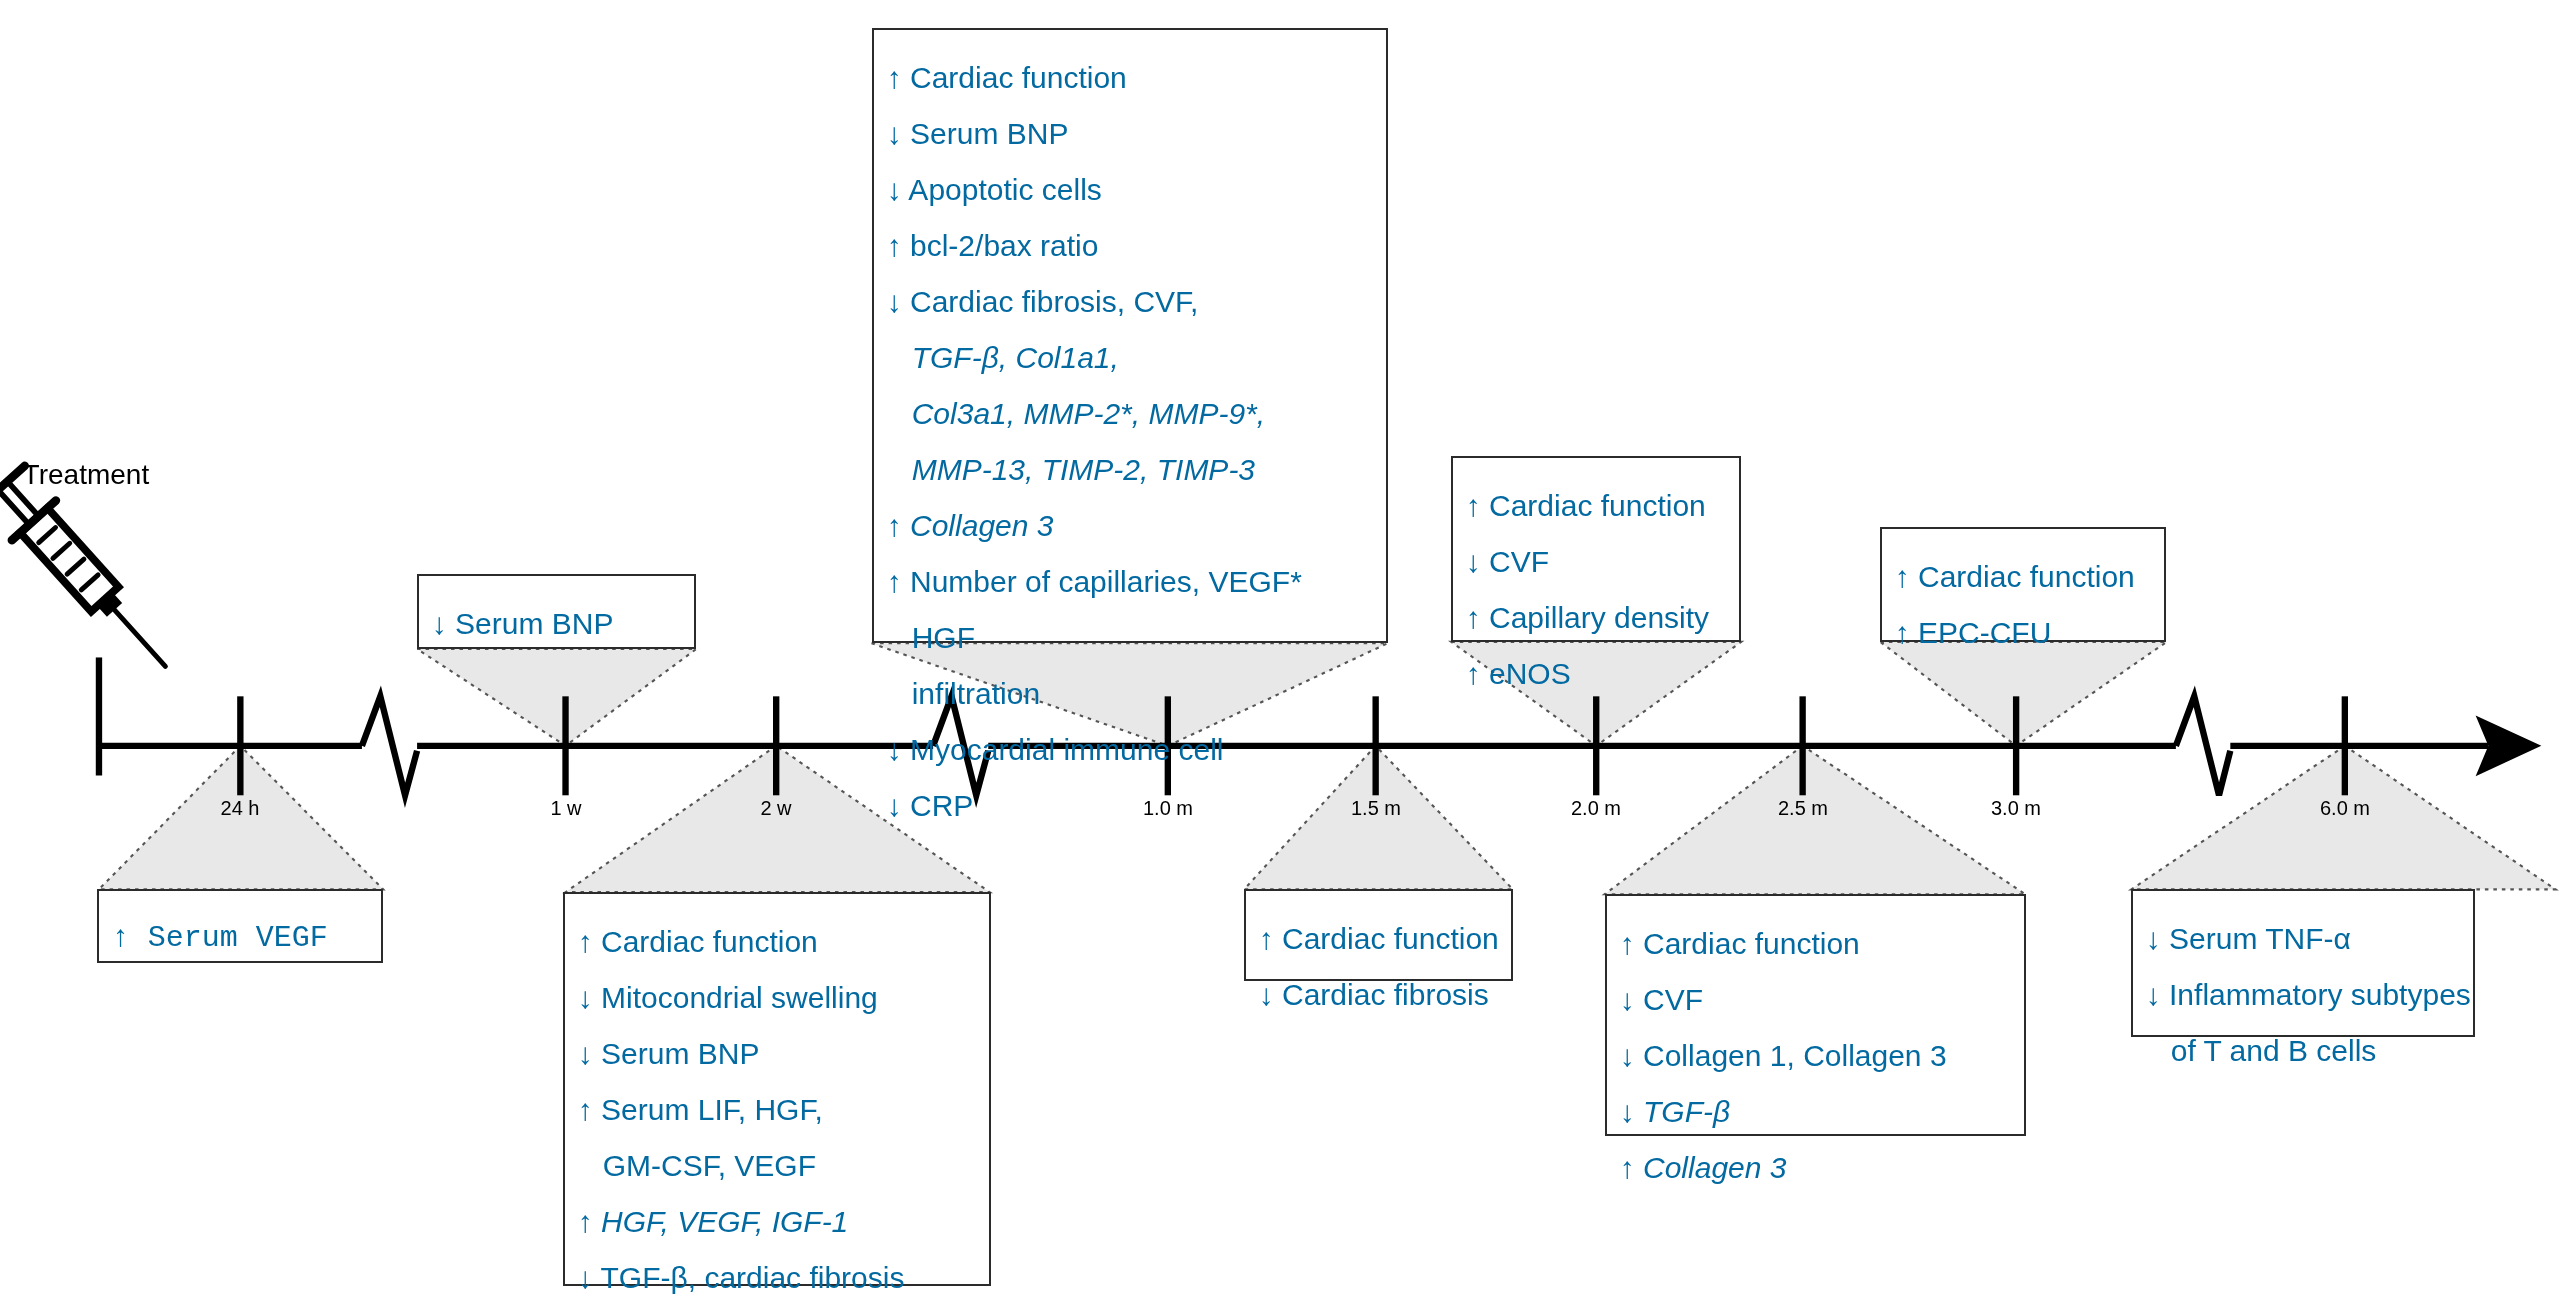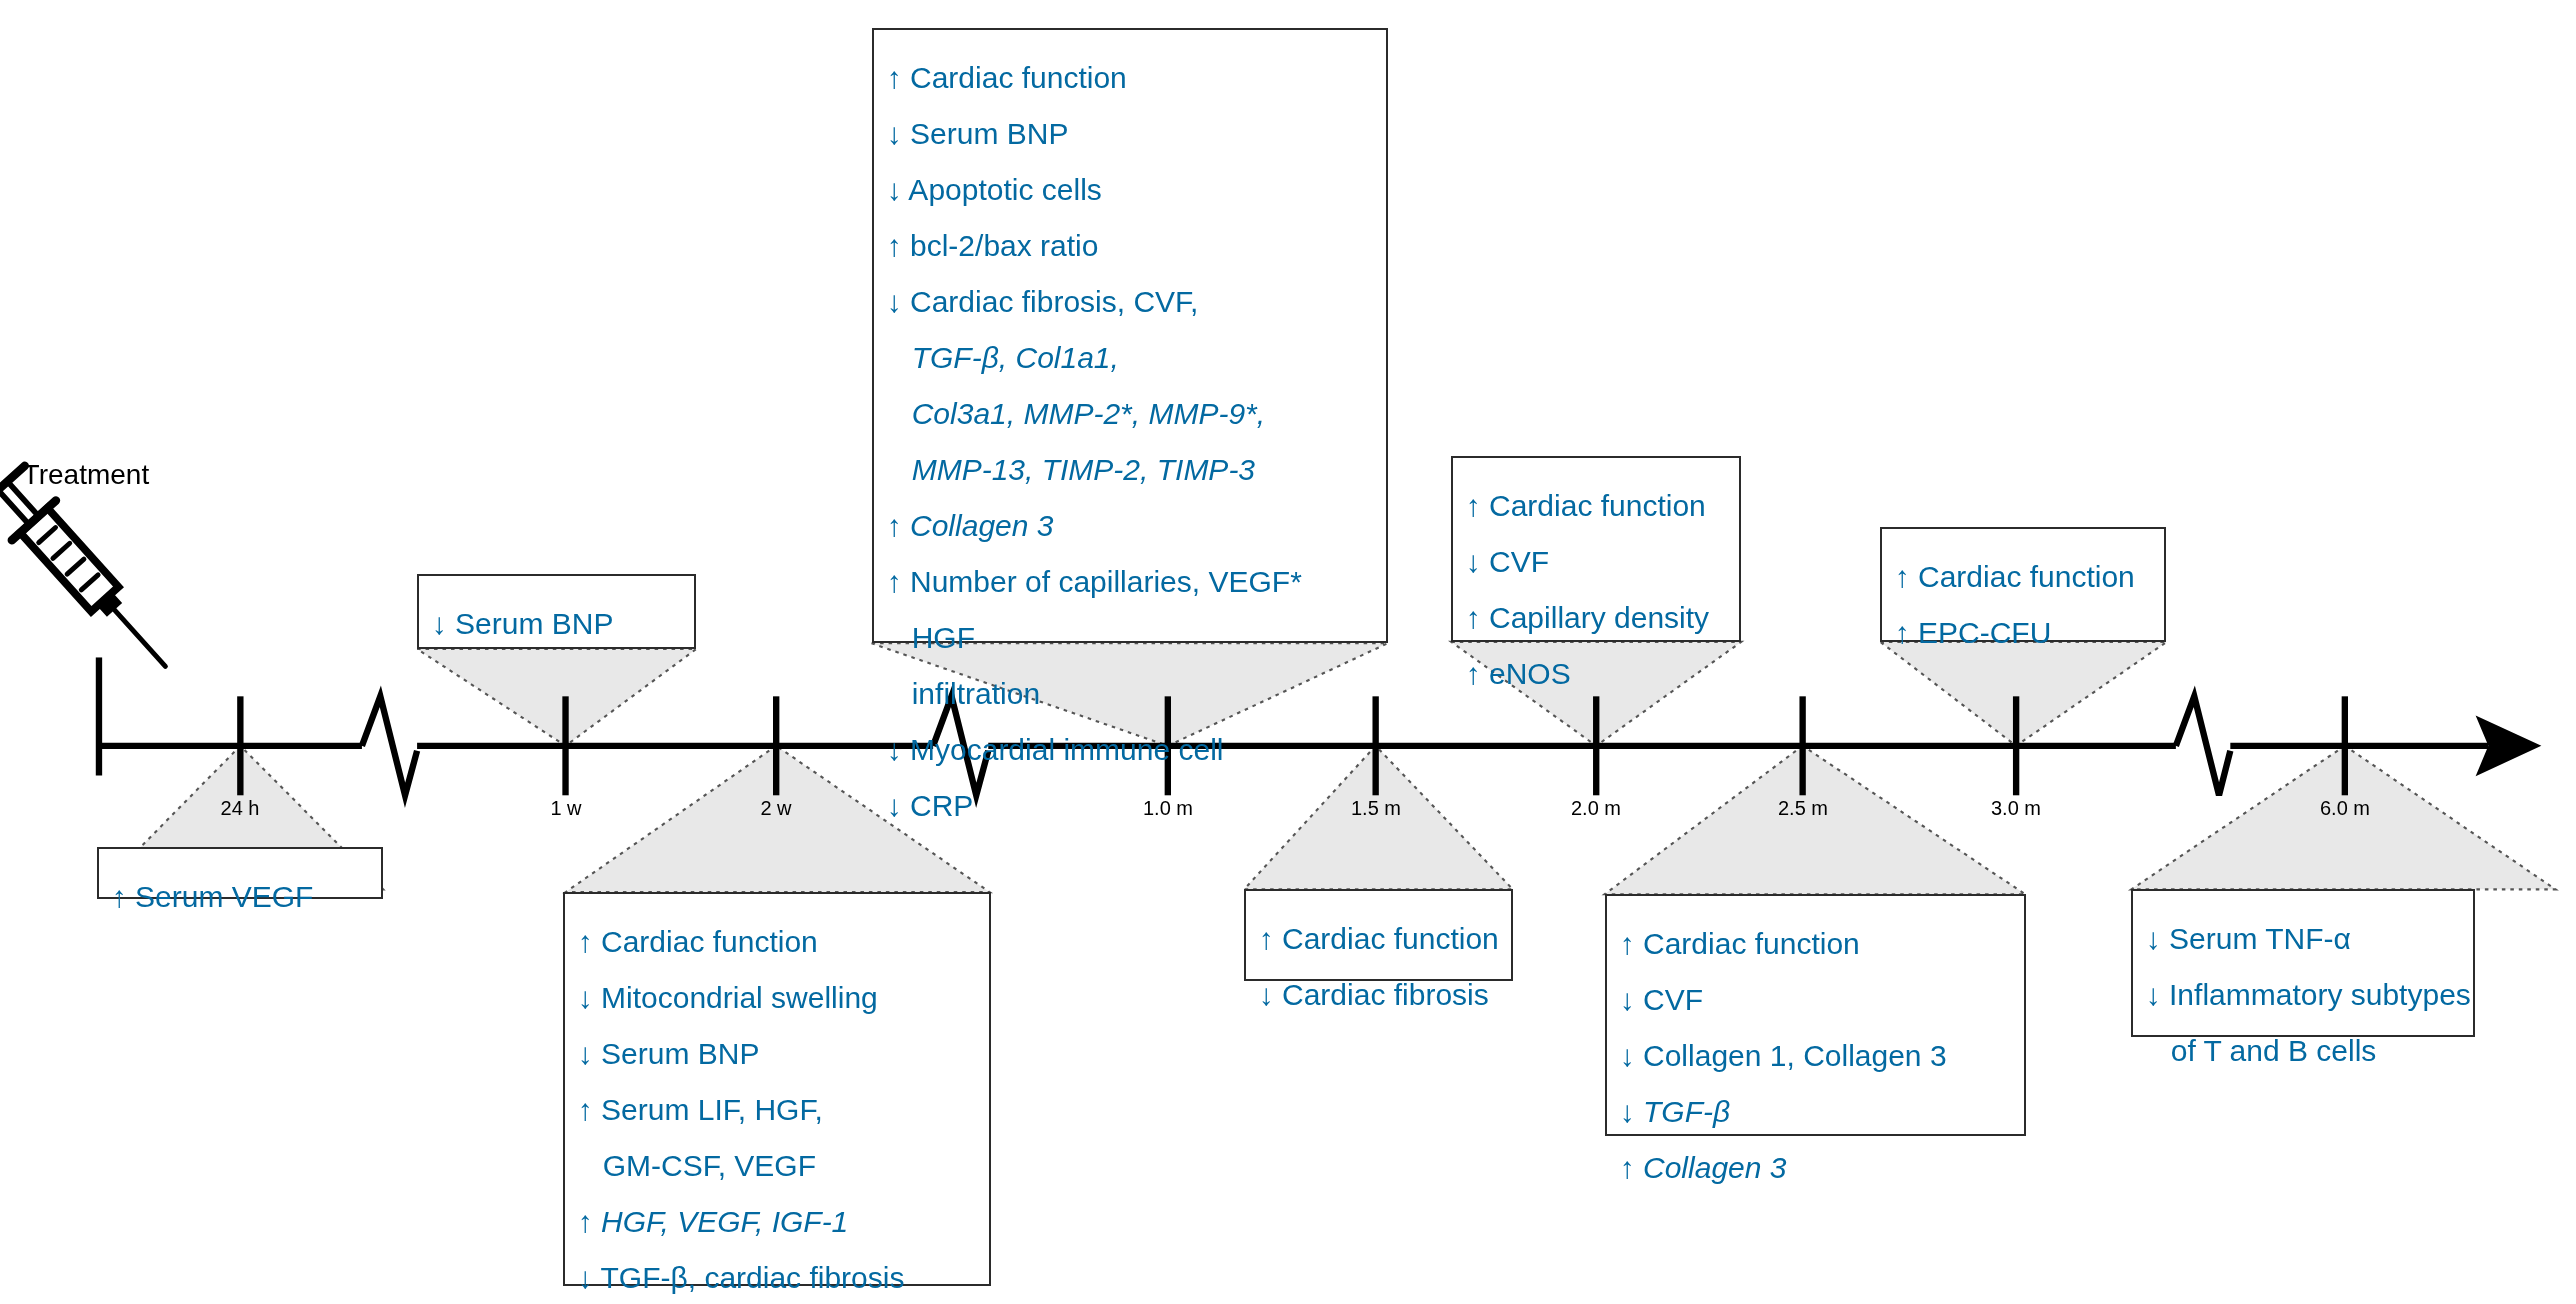--- a/index.html
+++ b/index.html
@@ -132,21 +132,21 @@
   <div class="tick-label" style="left:240px;  top:797px;">24 h</div>
   <div class="tick-label" style="left:566px;  top:797px;">1 w</div>
   <div class="tick-label" style="left:776px; top:797px;">2 w</div>
   <div class="tick-label" style="left:1168px; top:797px;">1.0 m</div>
   <div class="tick-label" style="left:1376px; top:797px;">1.5 m</div>
   <div class="tick-label" style="left:1596px; top:797px;">2.0 m</div>
   <div class="tick-label" style="left:1803px; top:797px;">2.5 m</div>
   <div class="tick-label" style="left:2016px; top:797px;">3.0 m</div>
   <div class="tick-label" style="left:2345px; top:797px;">6.0 m</div>
 
-  <div class="evt-box" style="left:97px;  top:847px; width:286px;  height:52px;">
+  <div class="evt-box" style="left:97px;  top:889px; width:286px;  height:74px;font-family:Liberation Mono, monospace;">
       <div class="evt-line">↑ Serum VEGF</div>
     </div>
 
   <div class="evt-box" style="left:417px;  top:574px;  width:279px;  height:75px;">
       <div class="evt-line">↓ Serum BNP</div>
     </div>
 
   <div class="evt-box" style="left:563px;  top:892px; width:428px;  height:394px;">
       <div class="evt-line">↑ Cardiac function</div>
       <div class="evt-line">↓ Mitocondrial swelling</div>

